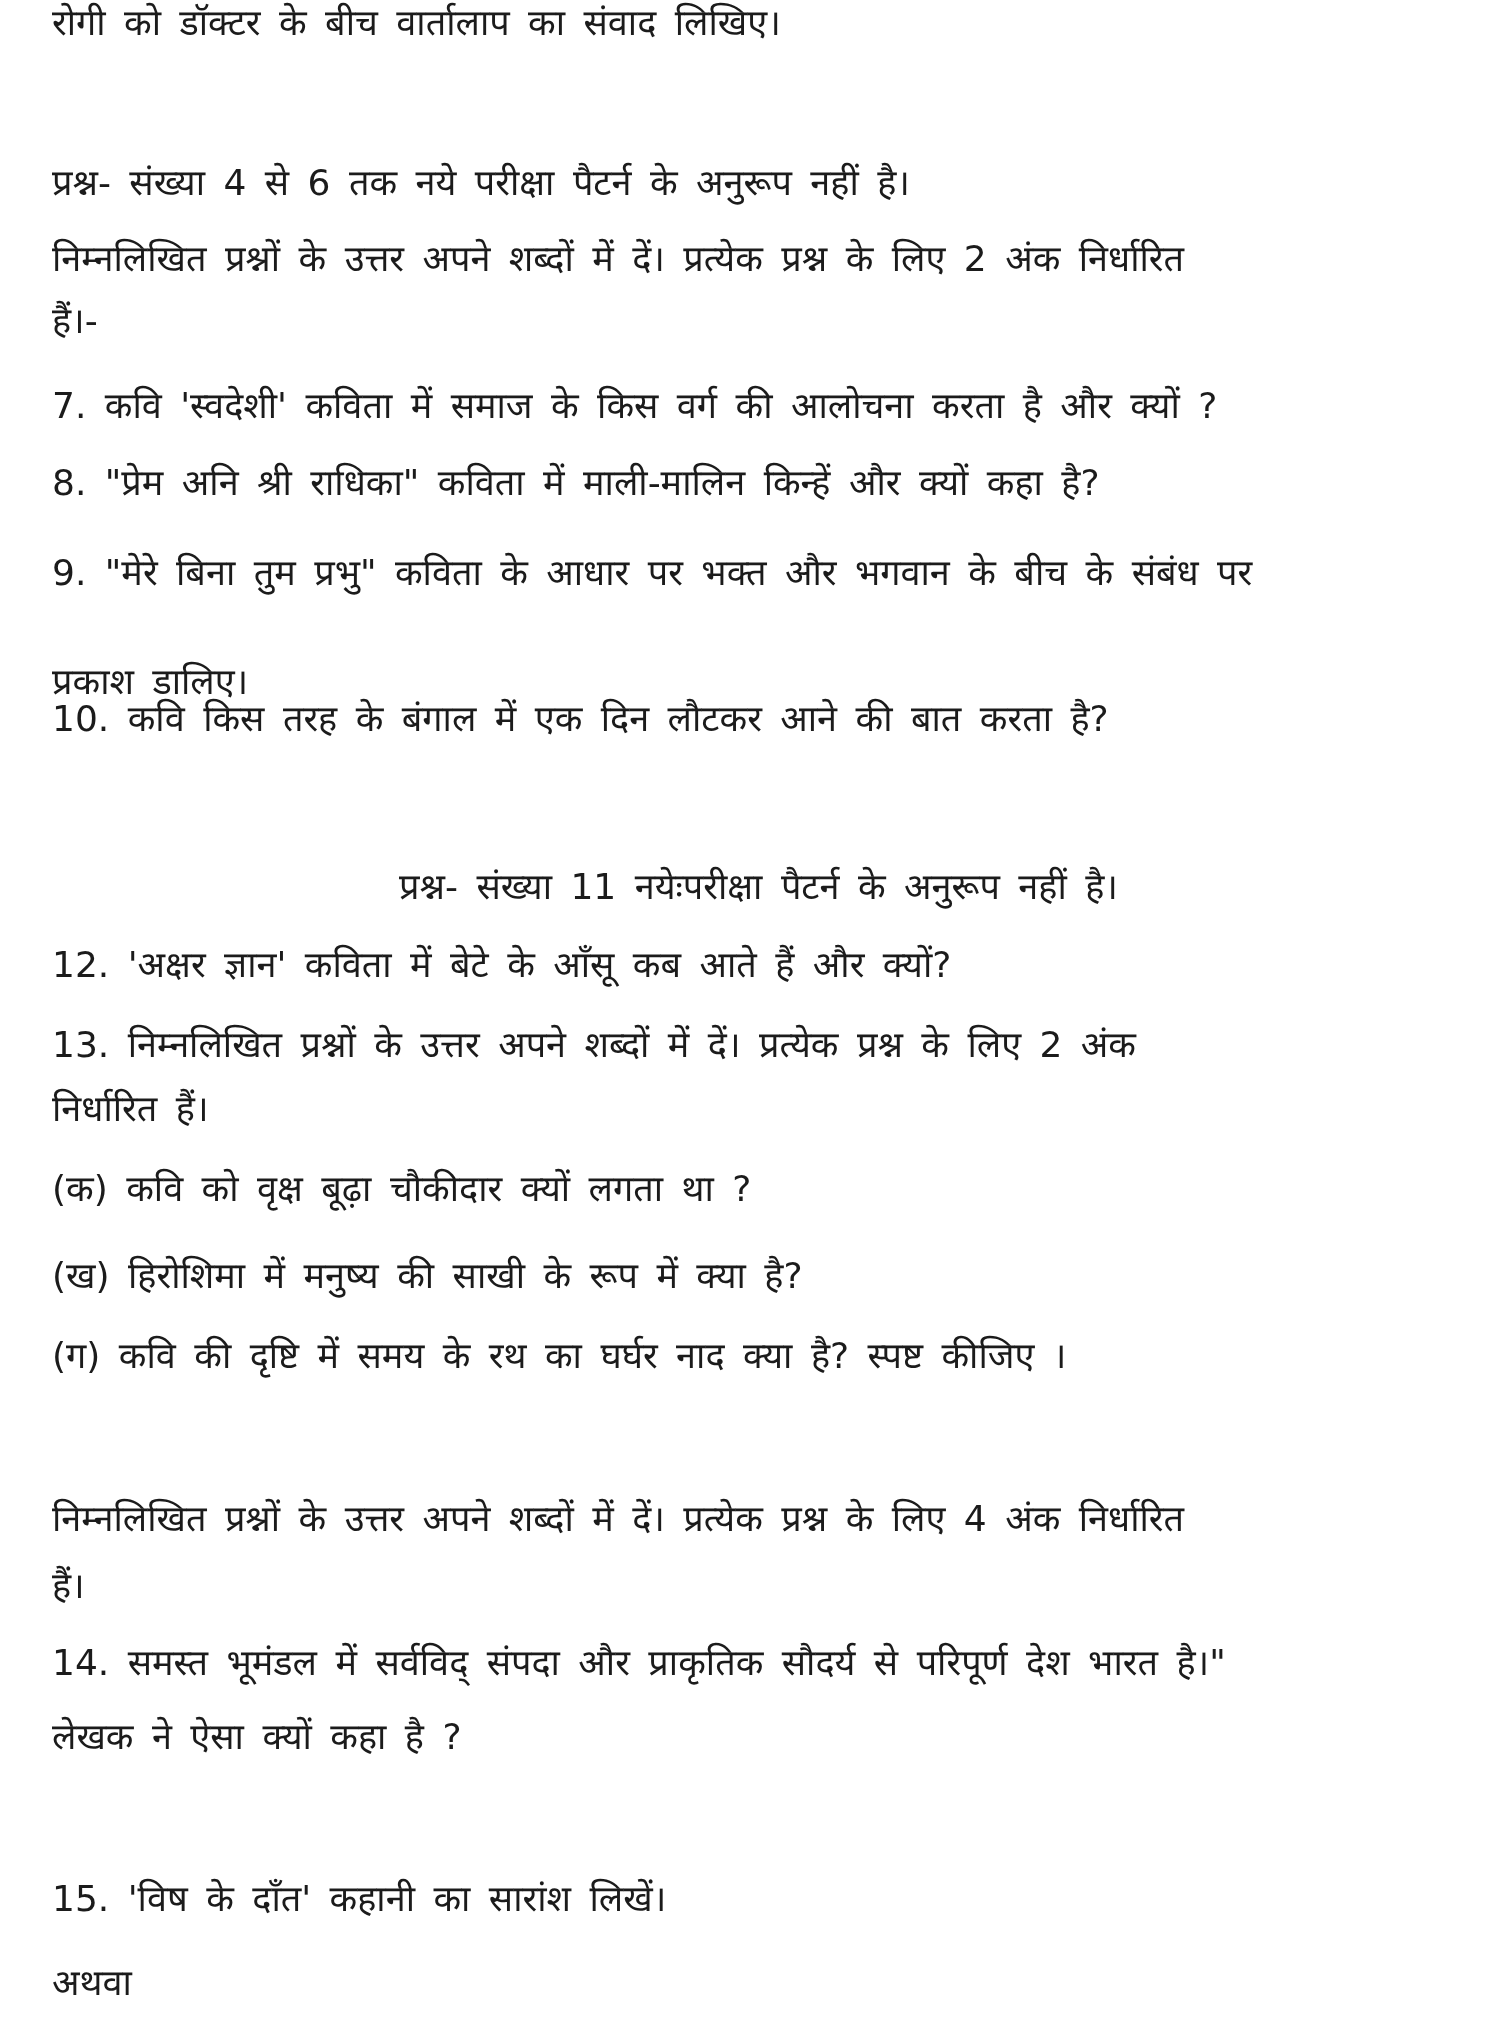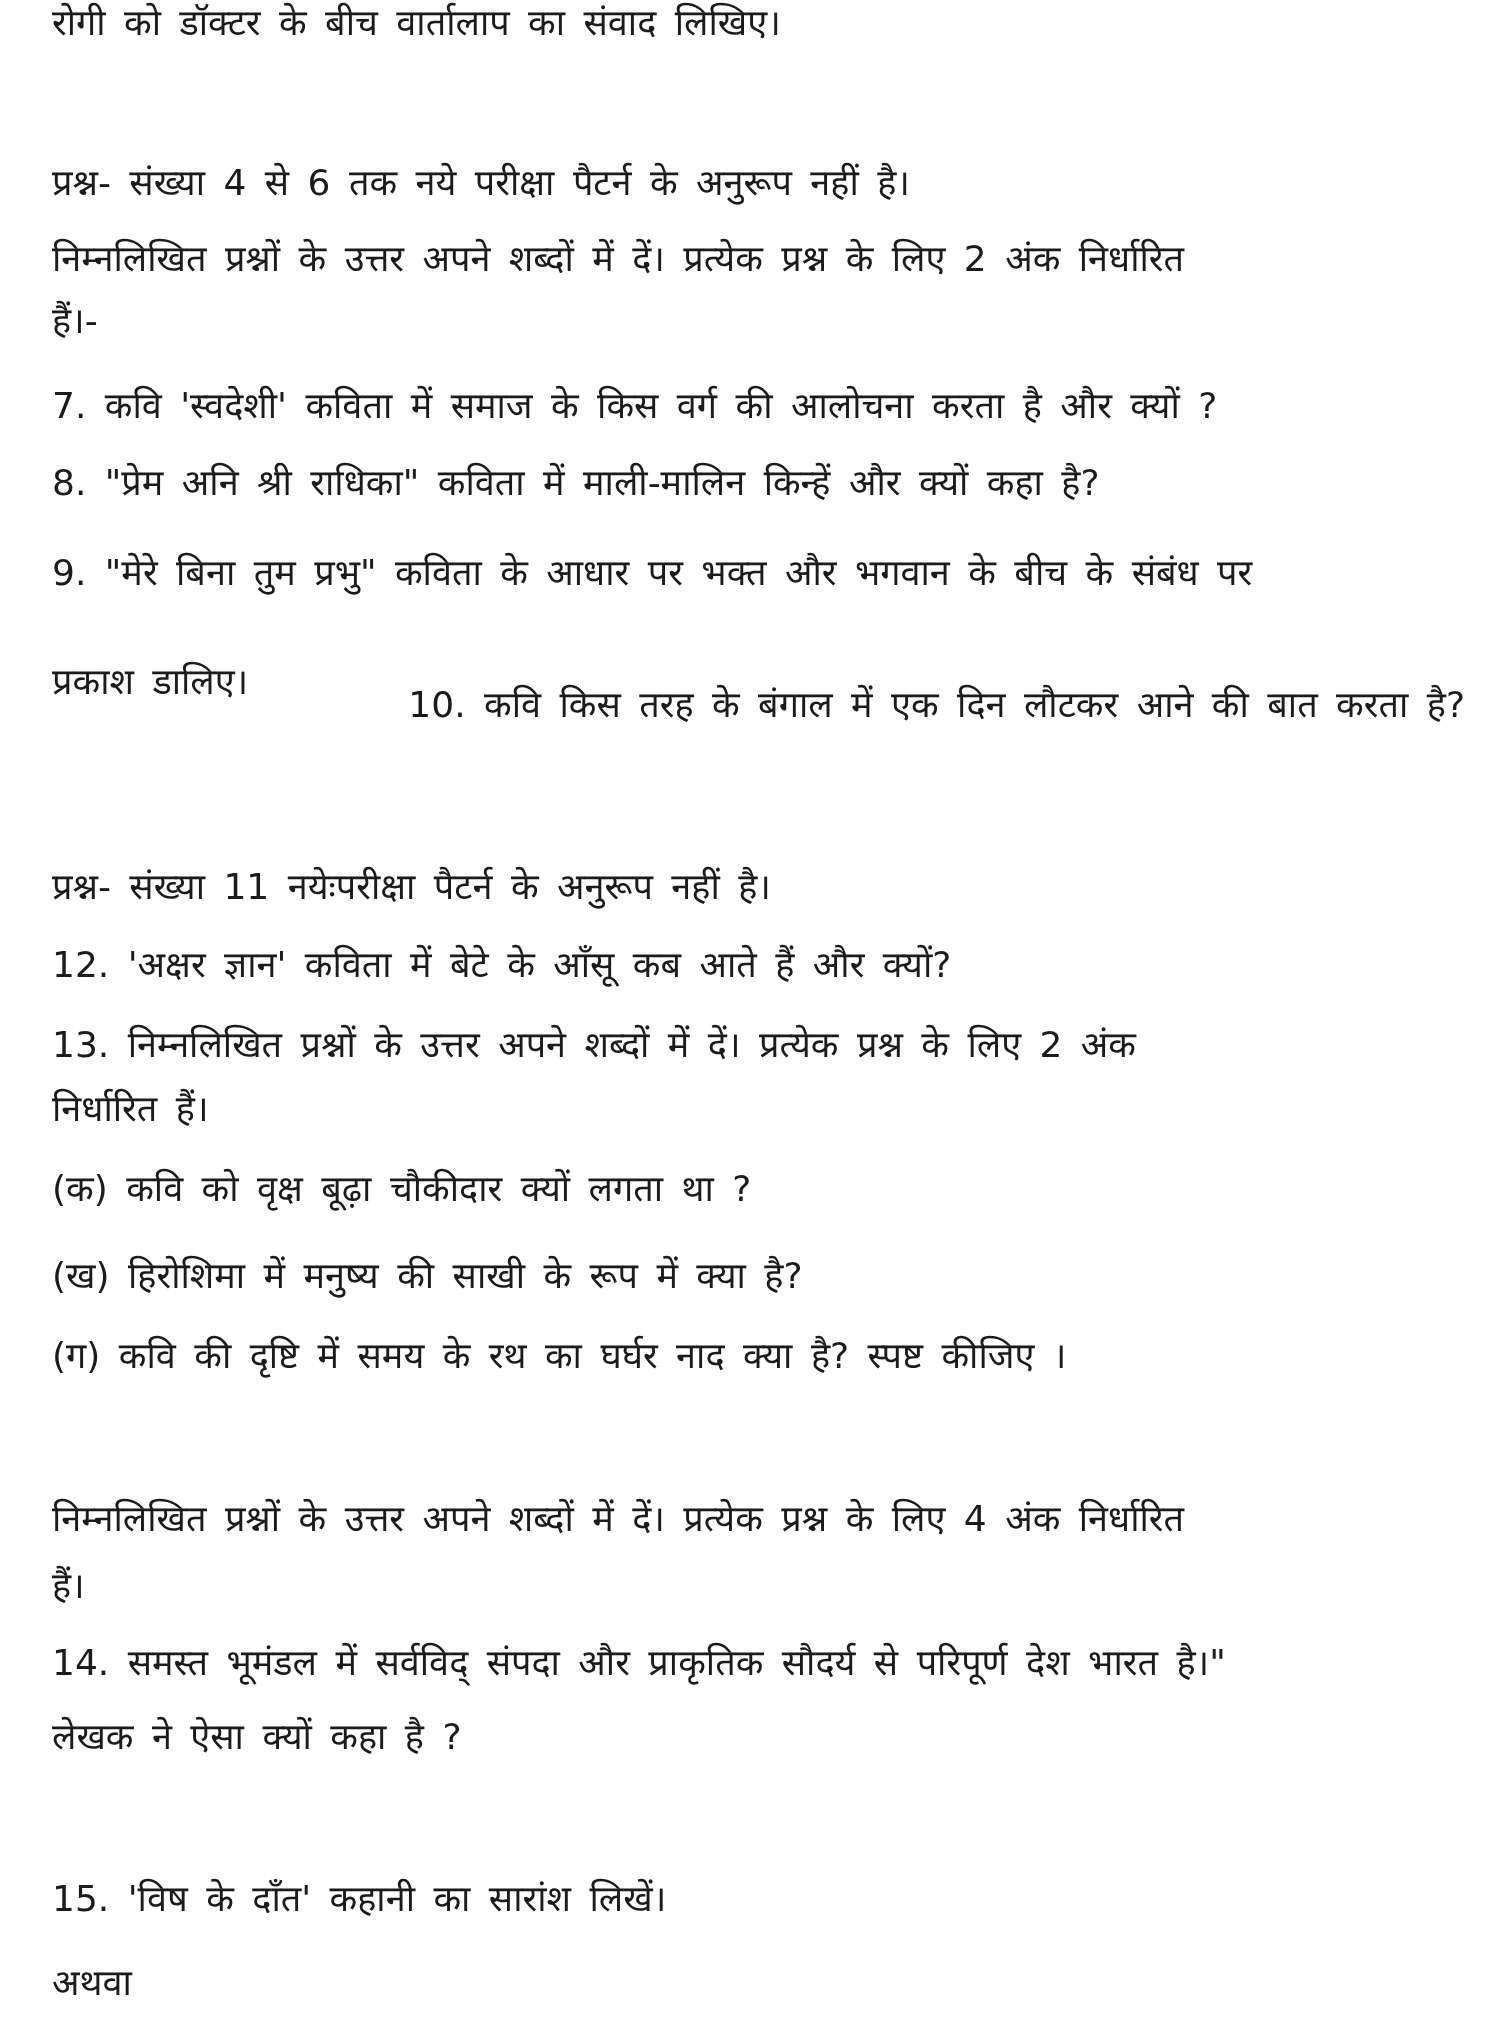--- a/index.html
+++ b/index.html
@@ -39,23 +39,23 @@
   <div class="text-line" style="top: 238px;">निम्नलिखित प्रश्नों के उत्तर अपने शब्दों में दें। प्रत्येक प्रश्न के लिए 2 अंक निर्धारित</div>
   <div class="text-line" style="top: 300px;">हैं।-</div>
 
   <div class="text-line" style="top: 385px;">7. कवि 'स्वदेशी' कविता में समाज के किस वर्ग की आलोचना करता है और क्यों ?</div>
 
   <div class="text-line" style="top: 462px;">8. "प्रेम अनि श्री राधिका" कविता में माली-मालिन किन्हें और क्यों कहा है?</div>
 
   <div class="text-line" style="top: 552px;">9. "मेरे बिना तुम प्रभु" कविता के आधार पर भक्त और भगवान के बीच के संबंध पर</div>
   <div class="text-line" style="top: 618px; margin-top: 43px;">प्रकाश डालिए।</div>
 
-  <div class="text-line" style="top: 684px; text-align: right;">10. कवि किस तरह के बंगाल में एक दिन लौटकर आने की बात करता है?</div>
+  <div class="text-line" style="top: 698px;">10. कवि किस तरह के बंगाल में एक दिन लौटकर आने की बात करता है?</div>
 
-  <div class="text-line" style="top: 866px;">प्रश्न- संख्या 11 नयेःपरीक्षा पैटर्न के अनुरूप नहीं है।</div>
+  <div class="text-line" style="top: 866px; text-align: center;">प्रश्न- संख्या 11 नयेःपरीक्षा पैटर्न के अनुरूप नहीं है।</div>
 
   <div class="text-line" style="top: 944px;">12. 'अक्षर ज्ञान' कविता में बेटे के आँसू कब आते हैं और क्यों?</div>
 
   <div class="text-line" style="top: 1024px;">13. निम्नलिखित प्रश्नों के उत्तर अपने शब्दों में दें। प्रत्येक प्रश्न के लिए 2 अंक</div>
   <div class="text-line" style="top: 1168px;">(क) कवि को वृक्ष बूढ़ा चौकीदार क्यों लगता था ?</div>
 
   <div class="text-line" style="top: 1088px;">निर्धारित हैं।</div>
   <div class="text-line" style="top: 1255px;">(ख) हिरोशिमा में मनुष्य की साखी के रूप में क्या है?</div>
   <div class="text-line" style="top: 1335px;">(ग) कवि की दृष्टि में समय के रथ का घर्घर नाद क्या है? स्पष्ट कीजिए ।</div>
 

